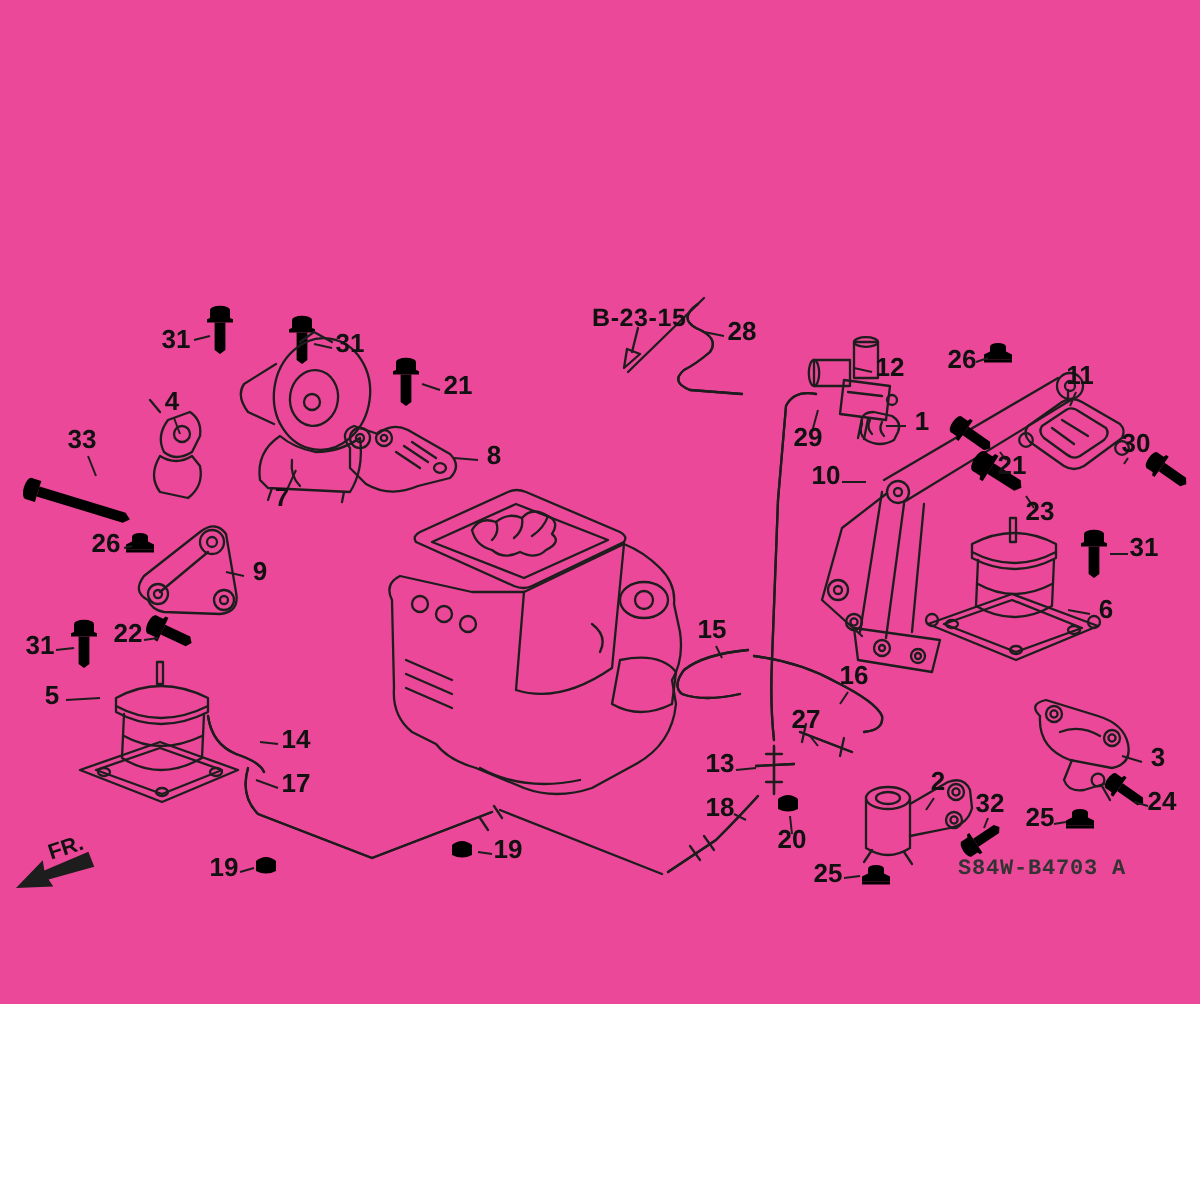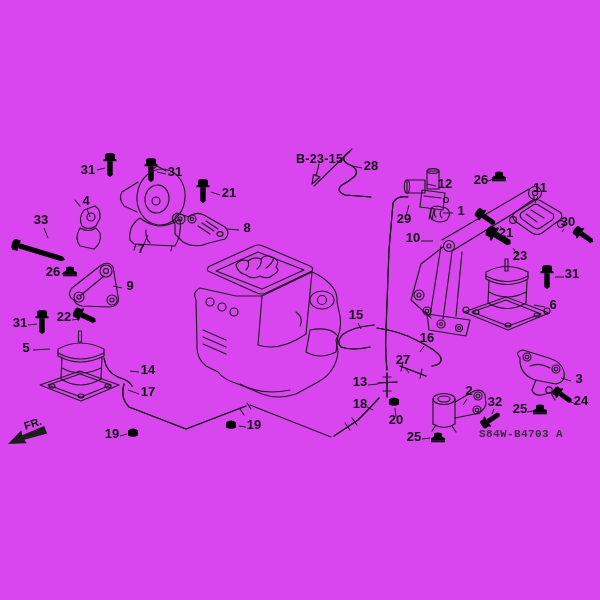--- a/index.html
+++ b/index.html
@@ -1,16 +1,16 @@
 <!DOCTYPE html>
 <html><head>
 <meta charset="utf-8">
 <style>
   html,body{margin:0;padding:0;background:#fff;}
-  #canvas{width:600px;height:600px;position:relative;background:#d946ef;overflow:hidden;}
+  #canvas{width:600px;height:502px;position:relative;background:#ec4899;overflow:hidden;}
   svg{display:block;}
   .art path,.art line,.art ellipse,.art circle,.art rect,.art polygon{
     stroke:#1d1d1d;stroke-width:1.15;fill:none;stroke-linejoin:round;stroke-linecap:round;}
   .fill-dark{fill:#1d1d1d;stroke:none;}
   .tube-o{stroke:#1d1d1d;stroke-width:6.4;fill:none;stroke-linecap:round;stroke-linejoin:round;}
   .tube-i{stroke:#ffffff;stroke-width:3.9;fill:none;stroke-linecap:round;stroke-linejoin:round;}
   .pipe-o{stroke:#1d1d1d;stroke-width:4;fill:none;stroke-linecap:round;stroke-linejoin:round;}
   .pipe-i{stroke:#ffffff;stroke-width:2.1;fill:none;stroke-linecap:round;stroke-linejoin:round;}
   .thin{stroke:#1d1d1d;stroke-width:1.1;fill:none;}
   .callout{font:700 13px "Liberation Sans",sans-serif;fill:#111;text-anchor:middle;}

